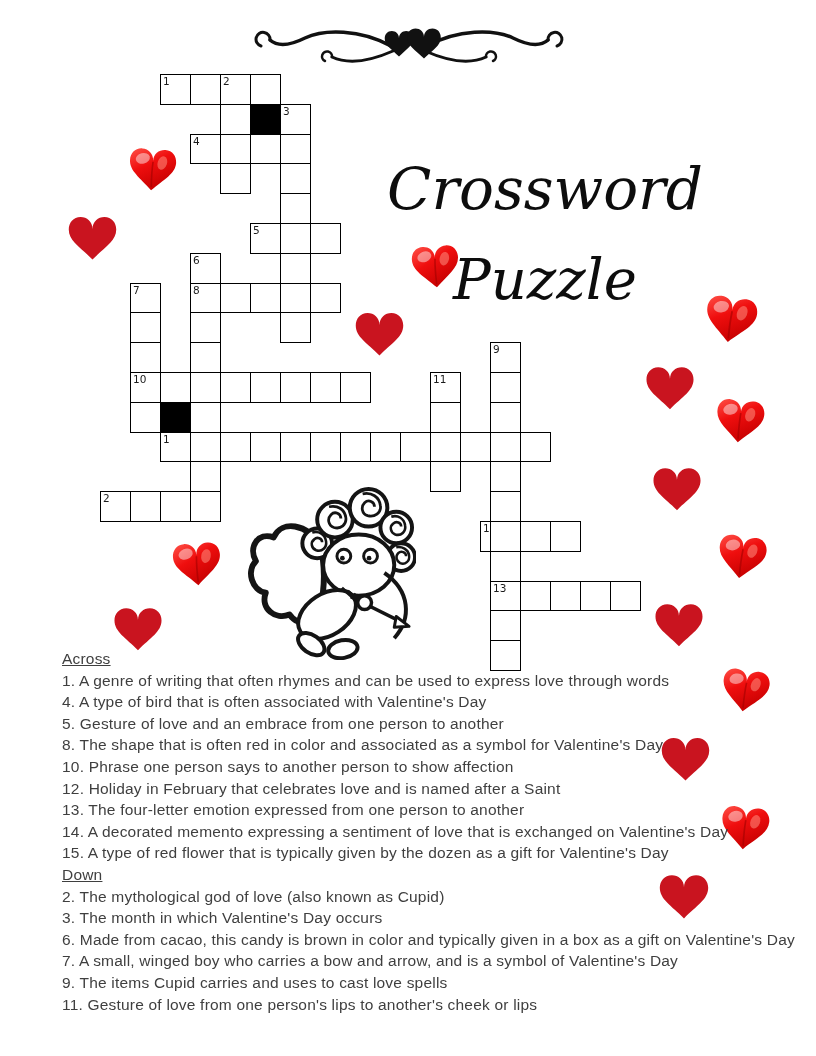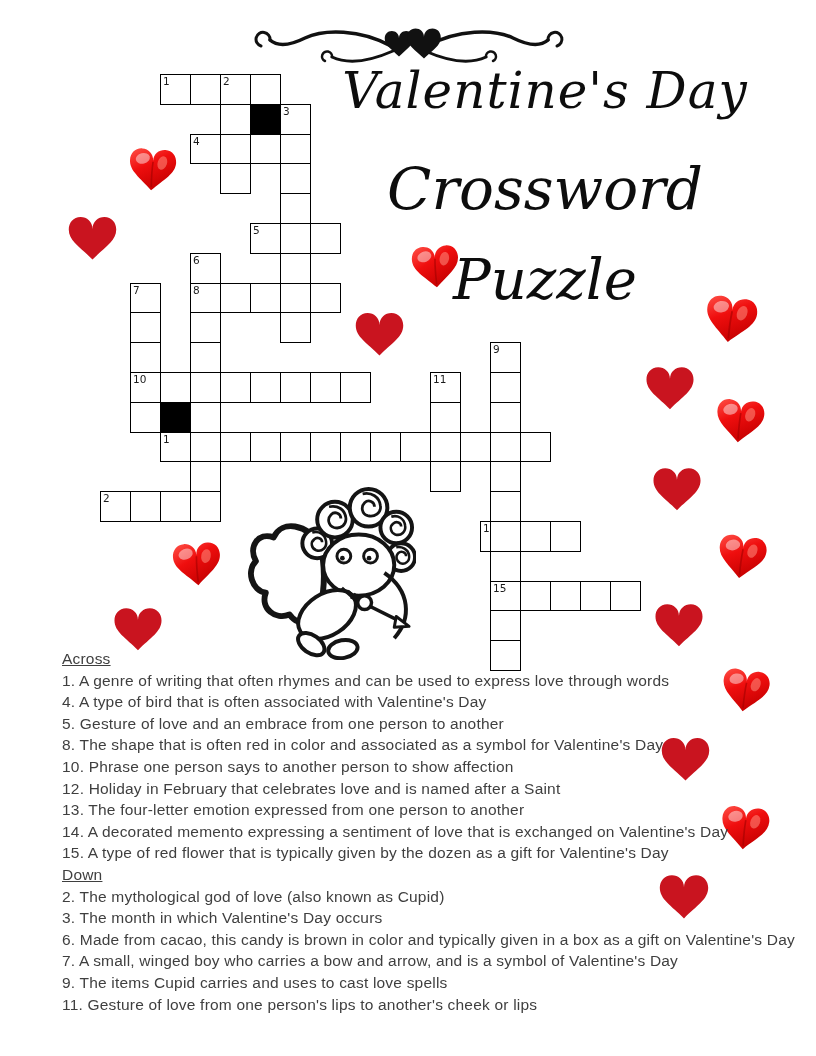--- a/index.html
+++ b/index.html
@@ -70,21 +70,20 @@
     <g>
       <g transform="translate(134,4) scale(0.34)">
           <use href="#heartPath" fill="#111"></use>
         </g>
       <g transform="translate(156,1) scale(0.40)">
           <use href="#heartPath" fill="#111"></use>
         </g>
     </g>
   </svg>
 
-  <div class="title-line t1">Valentine's Day</div>
   <div class="title-line t2">Crossword</div>
   <div class="title-line t3">Puzzle</div>
 
   <div class="grid" style="left: 100px; top: 74px;">
       <div class="cell" style="left: 60px; top: 0px; width: 31px; height: 30.8px;">
         <span class="cellnum">1</span>
       </div>
       <div class="cell" style="left: 90px; top: 0px; width: 31px; height: 30.8px;"></div>
       <div class="cell" style="left: 120px; top: 0px; width: 31px; height: 30.8px;">
         <span class="cellnum">2</span>
@@ -174,21 +173,21 @@
       <div class="cell" style="left: 90px; top: 417.2px; width: 31px; height: 30.8px;"></div>
       <div class="cell" style="left: 390px; top: 417.2px; width: 31px; height: 30.8px;"></div>
       <div class="cell" style="left: 380px; top: 447px; width: 31px; height: 30.8px;">
         <span class="cellnum">14</span>
       </div>
       <div class="cell" style="left: 390px; top: 447px; width: 31px; height: 30.8px;"></div>
       <div class="cell" style="left: 420px; top: 447px; width: 31px; height: 30.8px;"></div>
       <div class="cell" style="left: 450px; top: 447px; width: 31px; height: 30.8px;"></div>
       <div class="cell" style="left: 390px; top: 476.8px; width: 31px; height: 30.8px;"></div>
       <div class="cell" style="left: 390px; top: 506.6px; width: 31px; height: 30.8px;">
-        <span class="cellnum">15</span>
+        <span class="cellnum">13</span>
       </div>
       <div class="cell" style="left: 420px; top: 506.6px; width: 31px; height: 30.8px;"></div>
       <div class="cell" style="left: 450px; top: 506.6px; width: 31px; height: 30.8px;"></div>
       <div class="cell" style="left: 480px; top: 506.6px; width: 31px; height: 30.8px;"></div>
       <div class="cell" style="left: 510px; top: 506.6px; width: 31px; height: 30.8px;"></div>
       <div class="cell" style="left: 390px; top: 536.4px; width: 31px; height: 30.8px;"></div>
       <div class="cell" style="left: 390px; top: 566.2px; width: 31px; height: 30.8px;"></div>
       <div class="cell black" style="left: 150px; top: 29.8px; width: 31px; height: 30.8px;"></div>
       <div class="cell black" style="left: 60px; top: 327.8px; width: 31px; height: 30.8px;"></div>
     </div>

